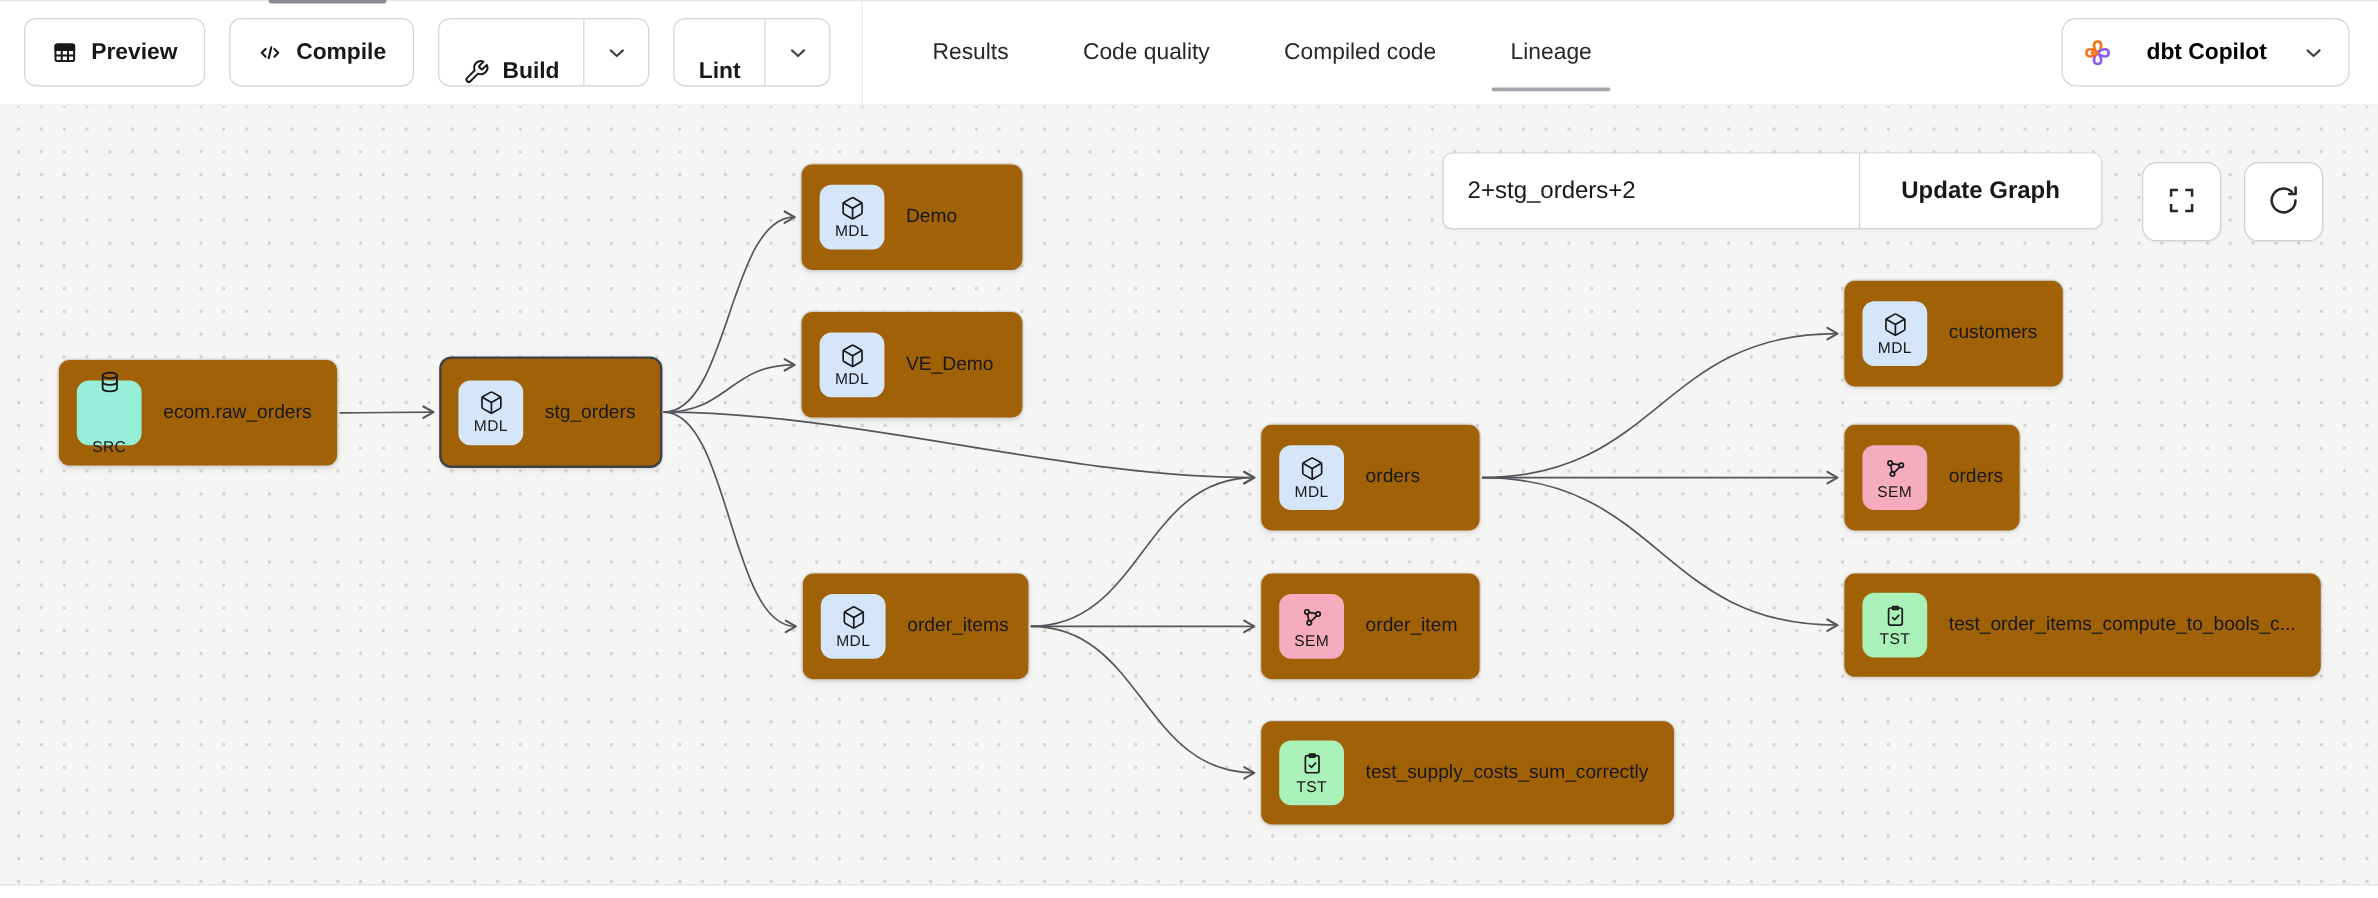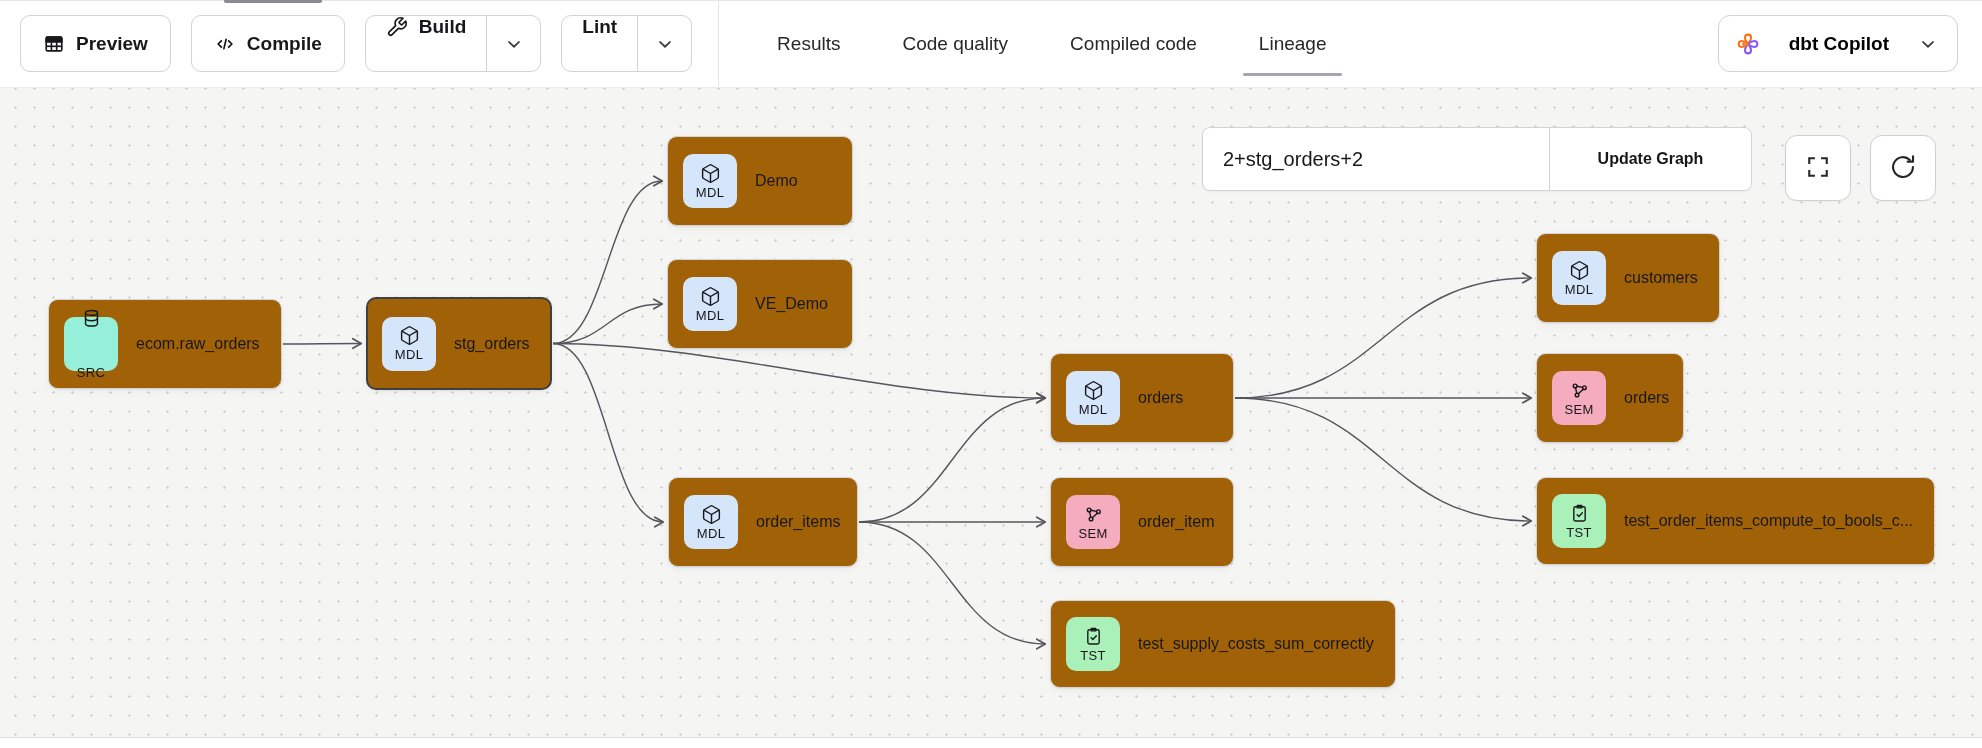--- a/index.html
+++ b/index.html
@@ -14,21 +14,21 @@
   .top-hairline { position: absolute; top: 0; left: 0; right: 0; height: 1px; background: #e7e7e9; }
   .pane-divider-mark { position: absolute; top: 0; left: 224px; width: 98px; height: 3px;
     background: #8a8a92; border-radius: 0 0 2px 2px; }
 
   .btn { display: inline-flex; align-items: center; gap: 11px; height: 57px;
     padding: 0 22px; background: #fff; border: 1px solid #d2d2d7; border-radius: 10px;
     font-size: 19px; font-weight: 600; color: #18181b; cursor: pointer; white-space: nowrap; }
   .btn + .btn, .split { margin-left: 20px; }
   .split { display: inline-flex; align-items: stretch; height: 57px; border: 1px solid #d2d2d7;
     border-radius: 10px; background: #fff; overflow: hidden; }
-  .split .main { display: inline-flex; align-items: flex-start; gap: 11px; padding: 0 20px;
+  .split .main { display: inline-flex; align-items: flex-end; gap: 11px; padding: 0 20px;
     font-size: 19px; font-weight: 600; cursor: pointer; }
   .split .caret { display: inline-flex; align-items: center; justify-content: center;
     width: 54px; border-left: 1px solid #d2d2d7; cursor: pointer; }
   .icon-20 { width: 22px; height: 22px; display: block; }
 
   .header-sep { width: 1px; align-self: stretch; background: #e6e6e9; margin: 0 0 0 26px; }
 
   .tabs { display: flex; align-items: center; gap: 62px; margin-left: 58px; height: 100%; }
   .tab { position: relative; font-size: 19px; color: #27272a; cursor: pointer;
     display: flex; align-items: center; height: 100%; }
@@ -60,21 +60,21 @@
   .node .node-label { font-size: 16px; color: #18181b; white-space: nowrap; overflow: hidden;
     padding-right: 14px; }
 
   
   .selector-group { position: absolute; left: 1202px; top: 127px; width: 550px; height: 64px;
     display: flex; background: #fff; border: 1px solid #d2d2d7; border-radius: 8px;
     z-index: 3; overflow: hidden; box-shadow: 0 1px 2px rgba(0,0,0,.04); }
   .selector-input { flex: 0 0 346px; border: none; outline: none; font-size: 20px;
     font-family: "Liberation Sans", sans-serif; color: #18181b; padding: 0 20px; background: transparent; }
   .update-btn { flex: 1; display: flex; align-items: center; justify-content: center;
-    border-left: 1px solid #d2d2d7; font-size: 16px; font-weight: 600; cursor: pointer;
+    border-left: 1px solid #d2d2d7; font-size: 20px; font-weight: 600; cursor: pointer;
     background: #fff; white-space: nowrap; }
   .sq-btn { position: absolute; top: 135px; width: 66px; height: 66px; background: #fff;
     border: 1px solid #cfcfd4; border-radius: 12px; display: flex; align-items: center;
     justify-content: center; cursor: pointer; z-index: 3; box-shadow: 0 1px 2px rgba(0,0,0,.04); }
   .sq-btn svg { width: 28px; height: 28px; }
   #fullscreen-btn { left: 1785px; }
   #refresh-btn { left: 1870px; }
 </style>
 </head>
 <body>

